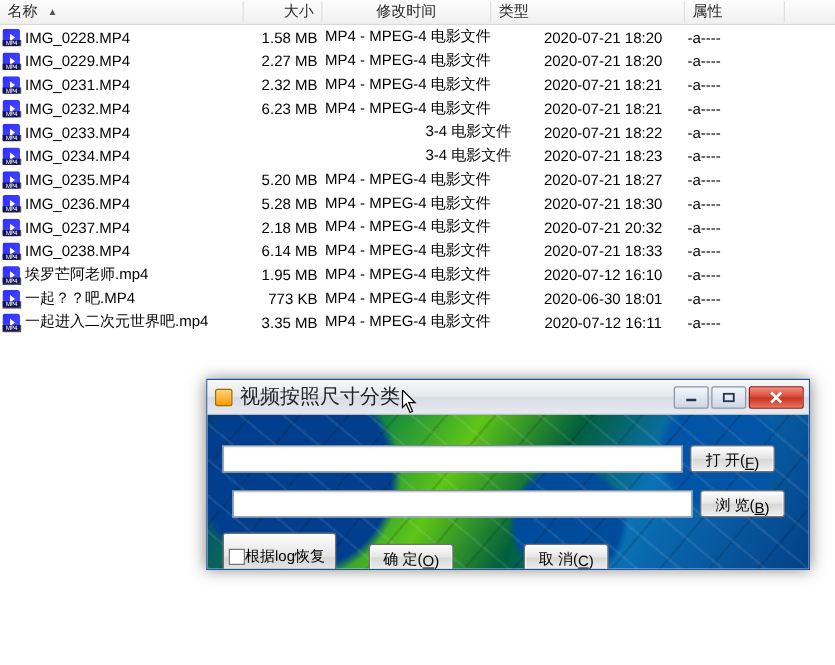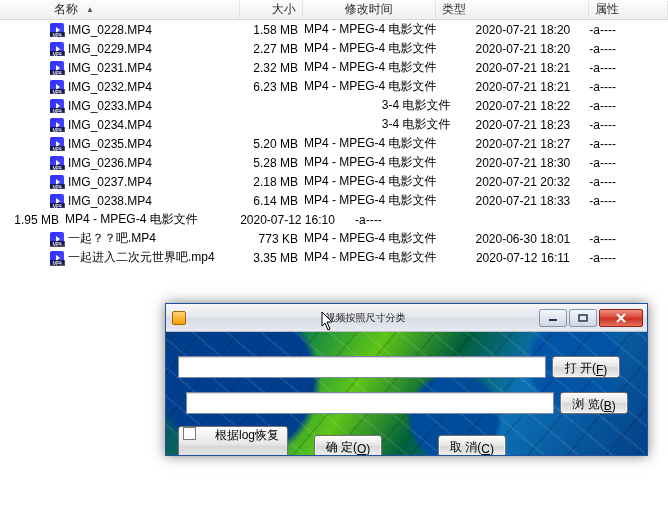--- a/index.html
+++ b/index.html
@@ -18,21 +18,21 @@
   .header-row .col {
     padding: 0 6px; border-right: 1px solid #e0e0e0;
     color: #2a2a2a; font-size: 12px; white-space: nowrap; overflow: hidden;
     display: flex; align-items: center;
   }
   .sort-arrow { margin-left: 4px; color:#555; font-size:8px; }
   .row {
     display: flex; height: 19px; align-items: center;
     padding-left: 2px;
   }
-  .col.name { width: 195px; display:flex; align-items:center; gap:4px;margin-left:48px; }
+  .col.name { width: 195px; display:flex; align-items:center; gap:4px; }
   .col.size { width: 63px; text-align: right; padding-right:6px; }
   .col.type { width: 155px; }
   .col.mtime { width: 135px; text-align: center; }
   .col.attr { width: 80px; }
   .row .col { white-space: nowrap; overflow: hidden; }
   .file-icon {
     width: 14px; height:14px; flex:0 0 14px;
     background: linear-gradient(135deg,#2b2cff 0%,#4e4eff 100%);
     border-radius: 2px; position: relative; display:flex; align-items:center; justify-content:center;
   }
@@ -56,21 +56,21 @@
   .titlebar {
     height: 28px; display:flex; align-items:center;
     background: linear-gradient(#f8f8f8,#e5e7ec 48%,#d7dbe4 52%,#e7eaf0);
     border-bottom:1px solid #b9bec8;
     padding: 0 4px 0 6px;
   }
   .title-icon {
     width:14px;height:14px;border:1px solid #a06a00;background:linear-gradient(#ffd27a,#ff9a00);
     border-radius:2px;margin-right:6px;
   }
-  .title-text { flex:1; color:#222; font-size:10px;text-align:center; }
+  .title-text { flex:1; color:#222; font-size:16px; }
   .winbtns { display:flex; gap:2px; }
   .winbtn {
     width:28px;height:18px;border:1px solid #8895ab;border-radius:2px;
     background:linear-gradient(#f3f6fb,#cfd7e5);
     display:flex;align-items:center;justify-content:center;font-size:10px;color:#243452;cursor:default;
   }
   .winbtn.close {
     width:44px;background:linear-gradient(#f08f83,#d94434 48%,#c83020 52%,#e97360);
     border-color:#961e12;color:#fff;font-weight:bold;font-size:12px;
   }
@@ -103,24 +103,24 @@
   .btn {
     height:22px; padding:0 8px; min-width:68px;
     background:linear-gradient(#fefefe,#e5e5e5 48%,#d7d7d7 52%,#efefef);
     border:1px solid #707070; border-radius:3px;
     font-size:12px; display:flex; align-items:flex-end; justify-content:center;
     box-shadow:0 0 0 1px rgba(255,255,255,0.6) inset;
     cursor:default; white-space:nowrap;
   }
   .mnemonic { text-decoration: underline; }
   .checkbox-wrap {
-    height:39px; display:flex; 
+    height:39px; display:flex; align-items:center;
     background:linear-gradient(#fefefe,#e5e5e5 48%,#d7d7d7 52%,#efefef);
     border:1px solid #707070; border-radius:3px;
-    padding:0 8px 0 4px; gap:19px;
+    padding:0 8px 0 4px; gap:0;
   }
   .chk {
     width:13px;height:13px;background:#fff;border:1px solid #777;
   }
   .cursor-arrow {
     position:absolute; width:14px; height:20px; pointer-events:none;
   }
 </style>
 </head>
 <body>
@@ -231,20 +231,24 @@
         <div class="col name">
           <span class="file-icon"></span>
           <span>IMG_0238.MP4</span>
         </div>
         <div class="col size">6.14 MB</div>
         <div class="col type">MP4 - MPEG-4 电影文件</div>
         <div class="col mtime">2020-07-21  18:33</div>
         <div class="col attr">-a----</div>
       </div>
       <div class="row">
+        <div class="col name">
+          <span class="file-icon"></span>
+          <span>埃罗芒阿老师.mp4</span>
+        </div>
         <div class="col size">1.95 MB</div>
         <div class="col type">MP4 - MPEG-4 电影文件</div>
         <div class="col mtime">2020-07-12  16:10</div>
         <div class="col attr">-a----</div>
       </div>
       <div class="row">
         <div class="col name">
           <span class="file-icon"></span>
           <span>一起？？吧.MP4</span>
         </div>

